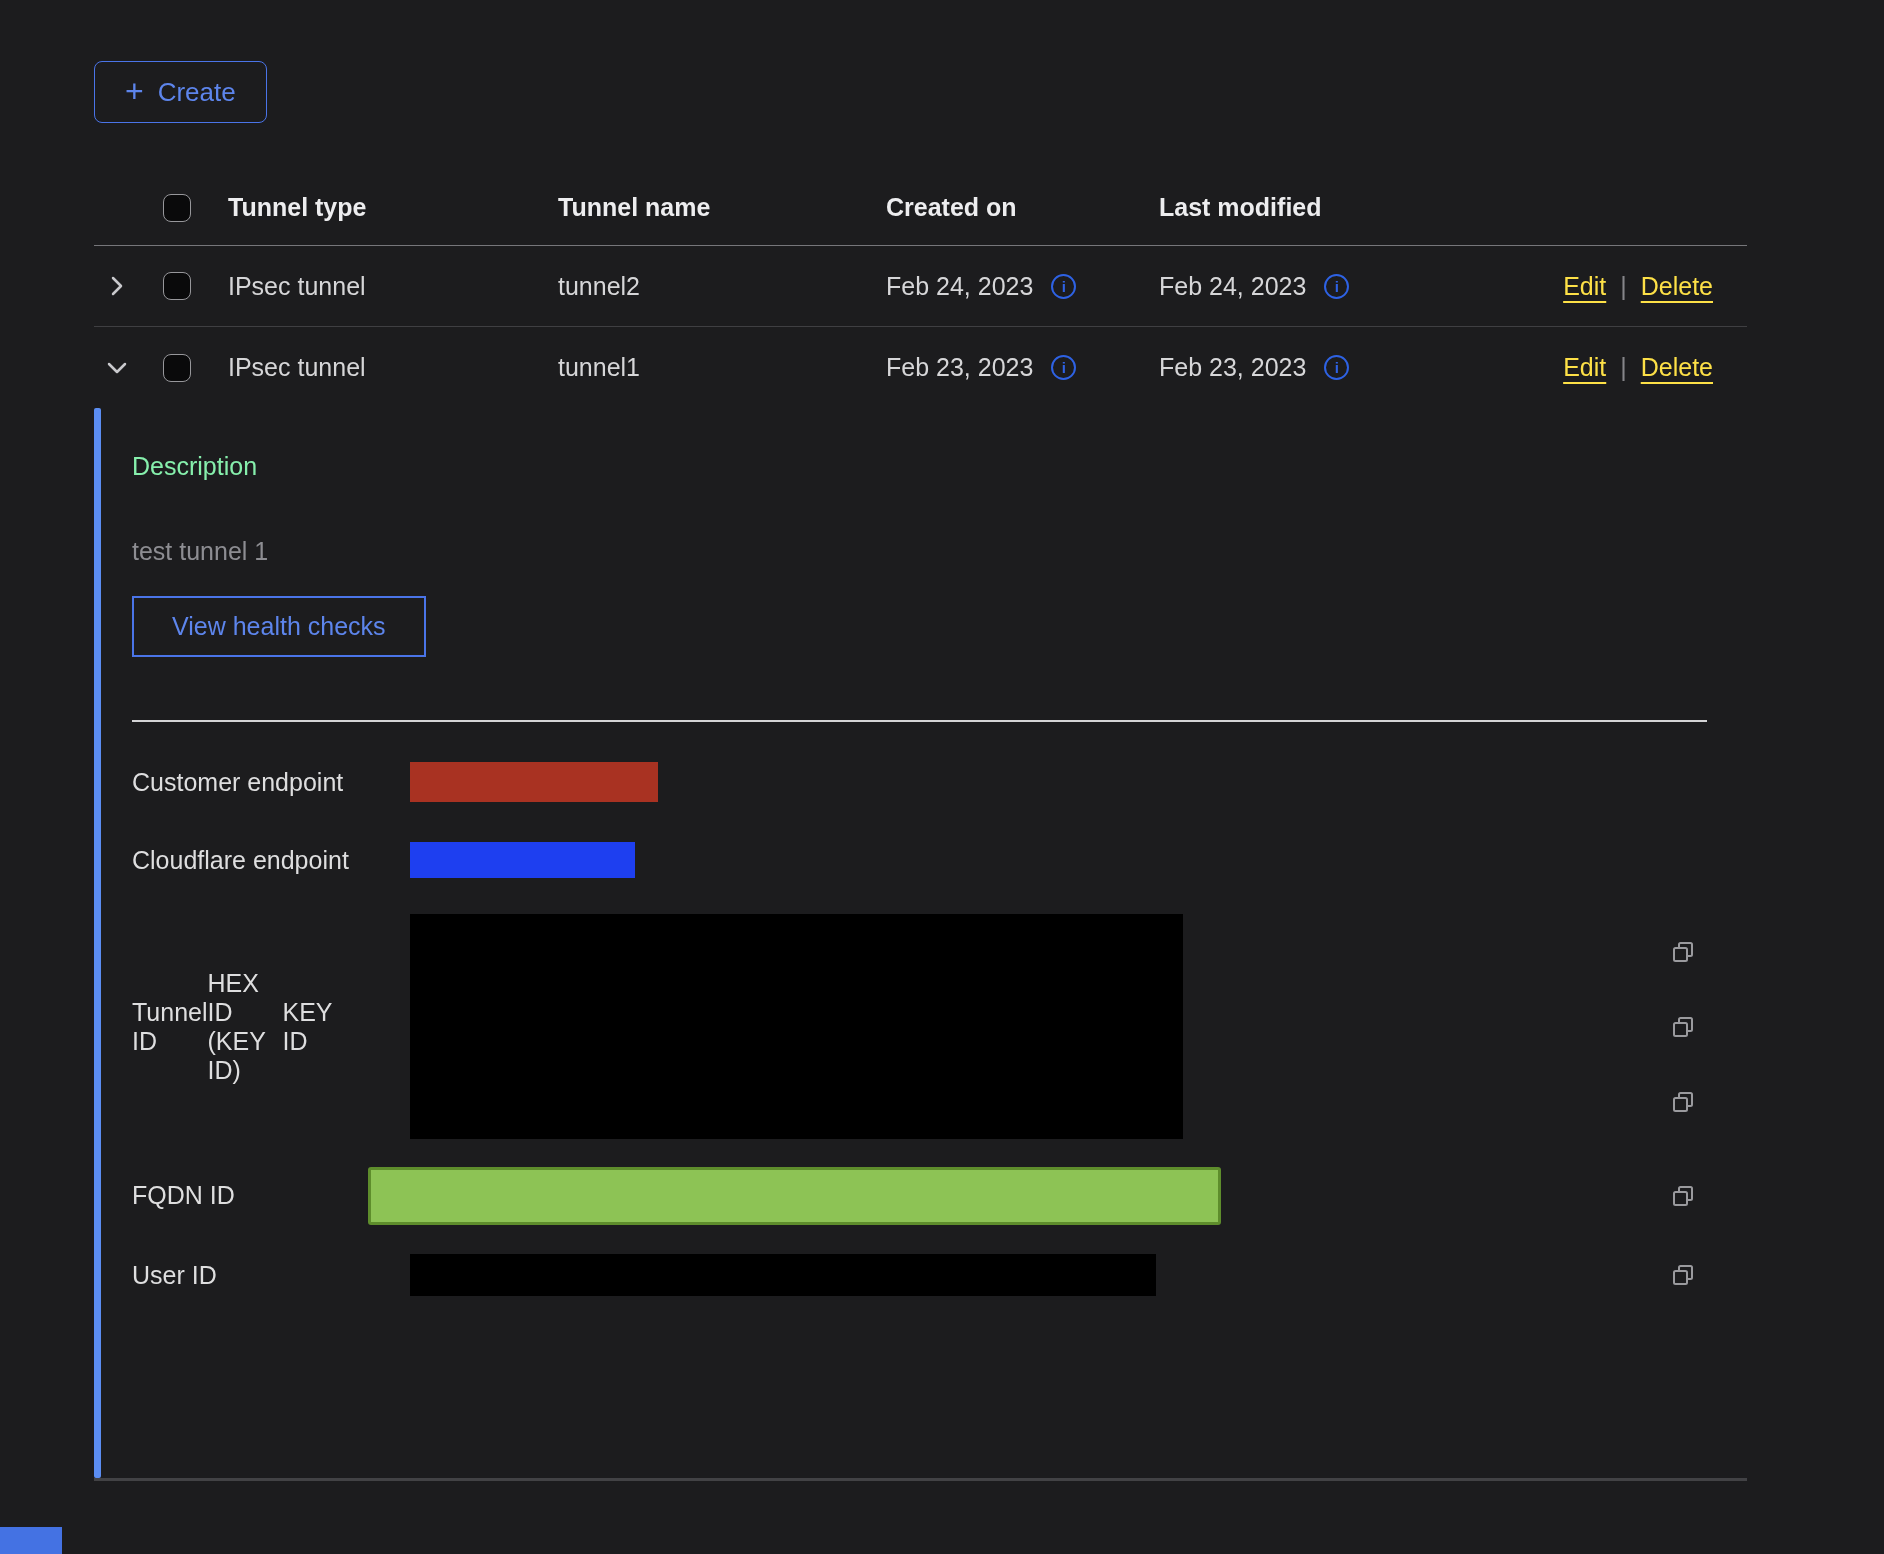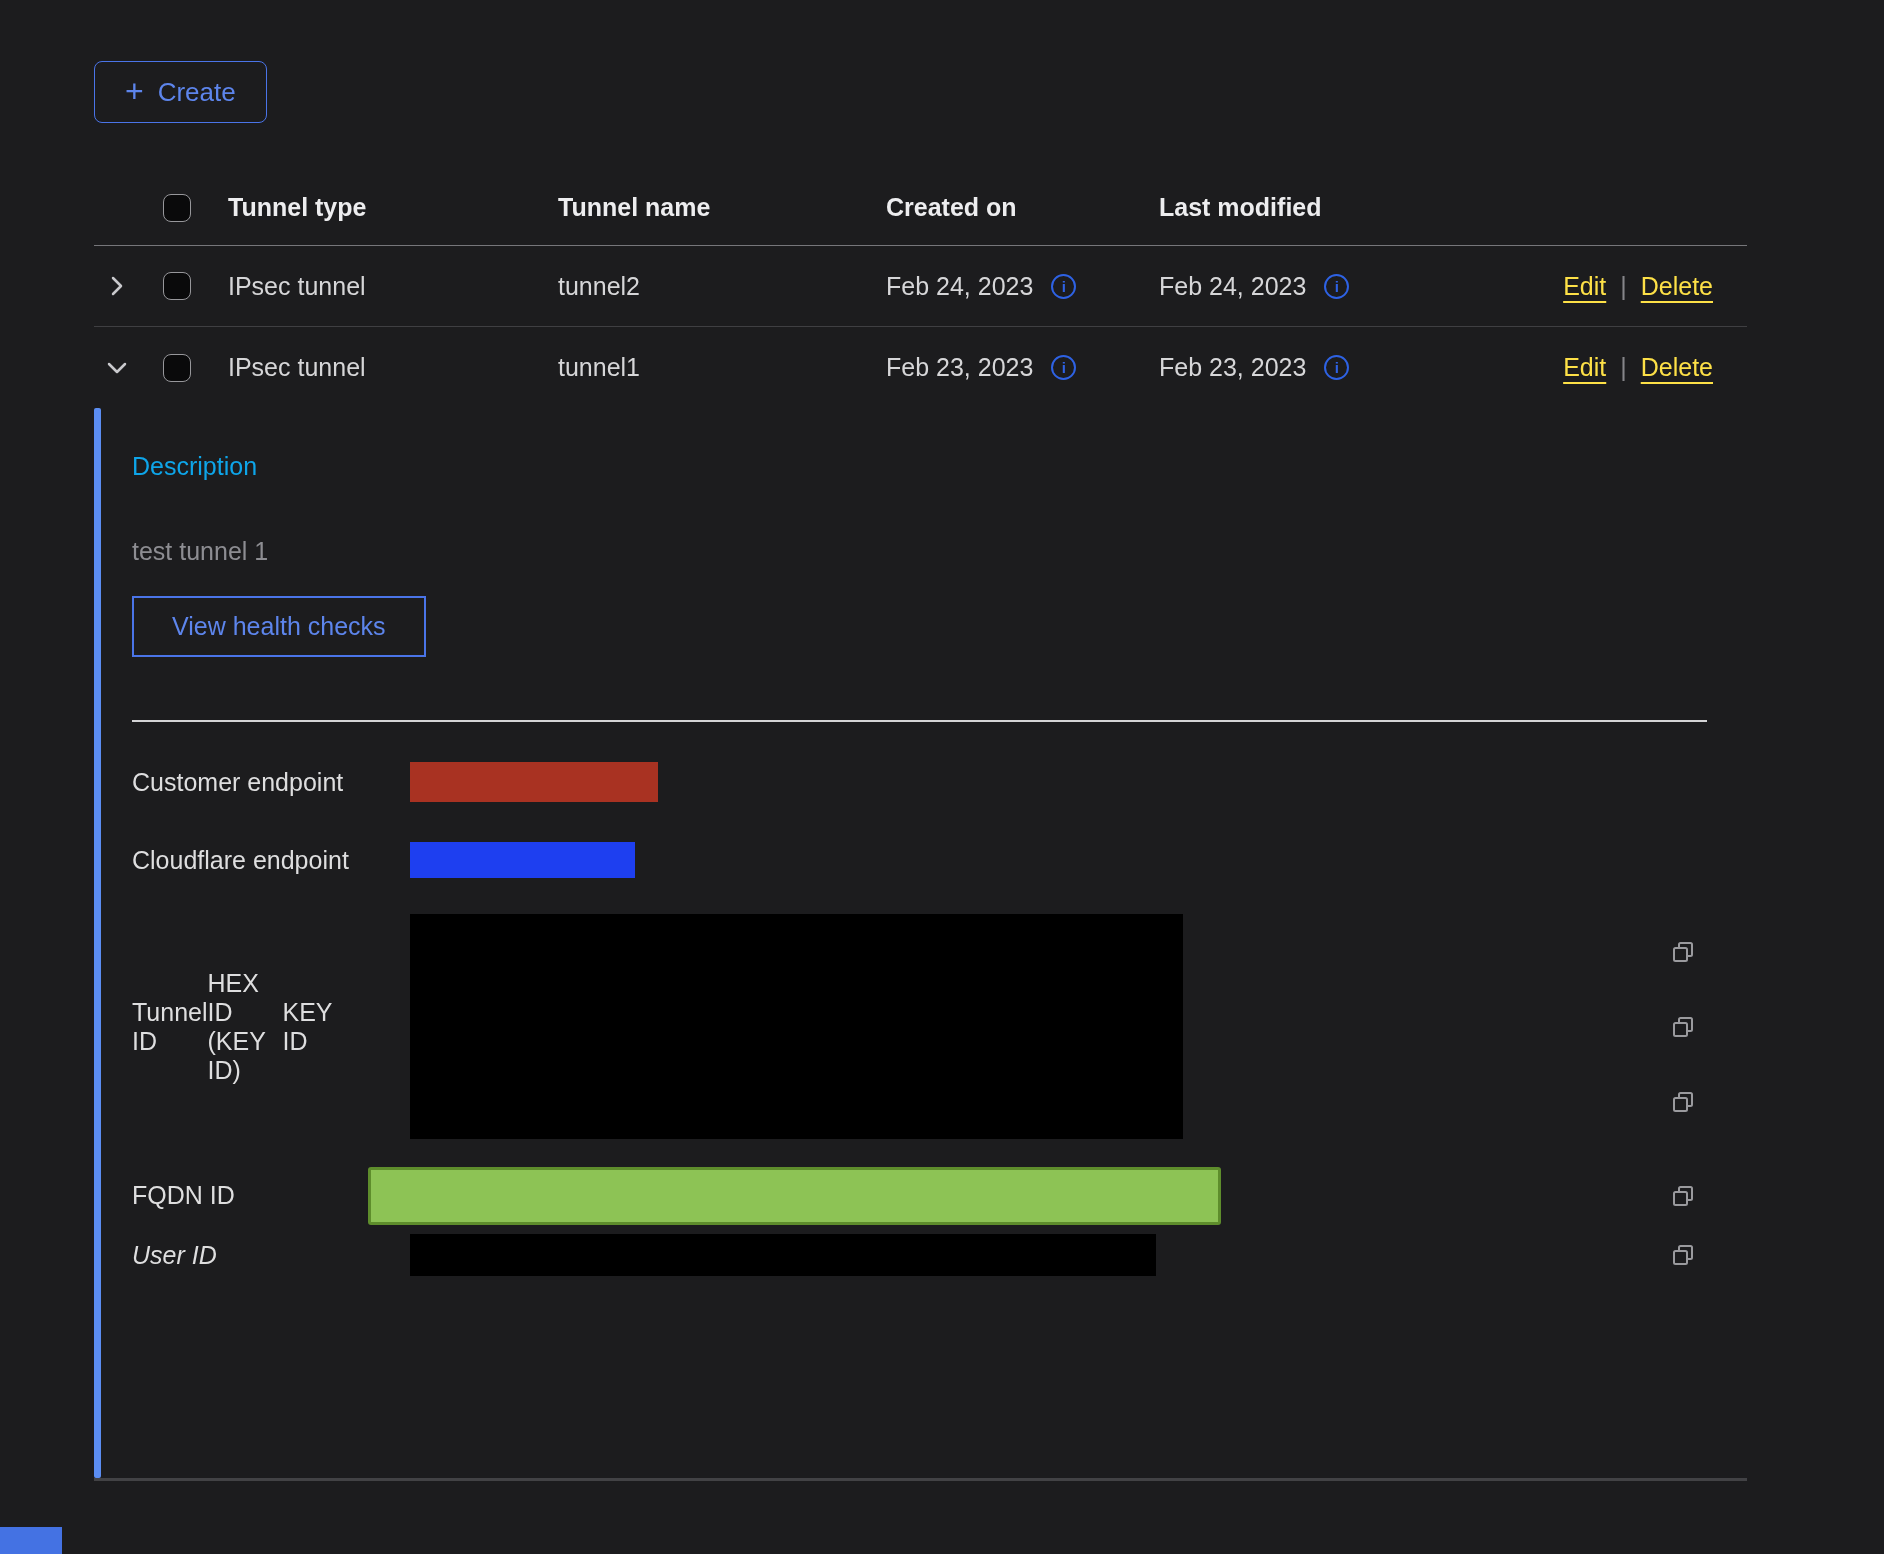--- a/index.html
+++ b/index.html
@@ -49,42 +49,42 @@
     border:2px solid #2e62e4; border-radius:50%;
     color:#2e62e4; display:inline-flex; align-items:center; justify-content:center;
     font-size:15px; font-weight:700; cursor:pointer;
   }
 
   
   .expanded { display:flex; min-height:1073px; border-bottom:3px solid #424245; }
   .accent-bar { flex:0 0 7px; border-radius:2px; }
   .exp-content { flex:1; padding-left:31px; }
 
-  .desc-label { margin-top:44px; font-size:25px; color:#0ea5e9; }
+  .desc-label { margin-top:44px; font-size:25px; color:#86efac; }
   .desc-value { margin-top:56px; font-size:25px; color:#8d8d92; }
 
   .health-btn {
     margin-top:30px; height:61px; padding:0 38px;
     background:transparent; border:2px solid #4a74e8; border-radius:0;
     color:#5d85ec; font-size:25px; cursor:pointer;
     font-family:"Liberation Sans", sans-serif;
   }
 
   .panel-divider { margin-top:63px; margin-right:40px; height:2px; background:#d4d4d6; }
 
   .detail-row { display:flex; align-items:center; }
   .detail-label { flex:0 0 278px; font-size:25px; color:#dededf; }
   .detail-value-area { flex:1; display:flex; align-items:center; }
   .text-value { padding-left:24px; font-size:25px; color:#e0e0e2; }
 
   .row-interface { margin-top:62px; height:32px; }
   .row-customer  { margin-top:40px; height:40px; }
   .row-cloudflare{ margin-top:40px; height:36px; }
   .row-fqdn      { margin-top:36px; height:41px; }
-  .row-user      { margin-top:18px; height:42px;font-style:italic; }
+  .row-user      { margin-top:38px; height:42px; }
 
   .box-red   { width:248px; height:40px; }
   .box-blue  { width:225px; height:36px; }
   .box-green { margin-left:-42px; width:853px; height:58px; border:3px solid; border-radius:3px; }
   .box-user  { width:746px; height:42px; }
 
   .detail-group { margin-top:36px; display:flex; }
   .group-labels { flex:0 0 278px; display:flex; }
   .group-labels .detail-label { flex:0 0 75px; display:flex; align-items:center; }
   .group-value { flex:1; }

